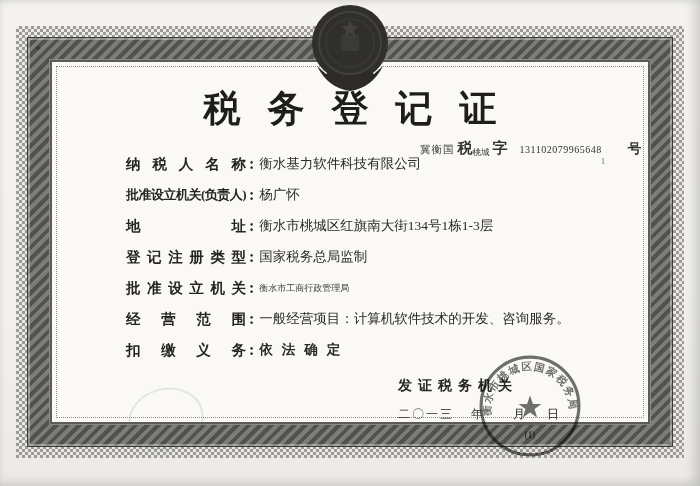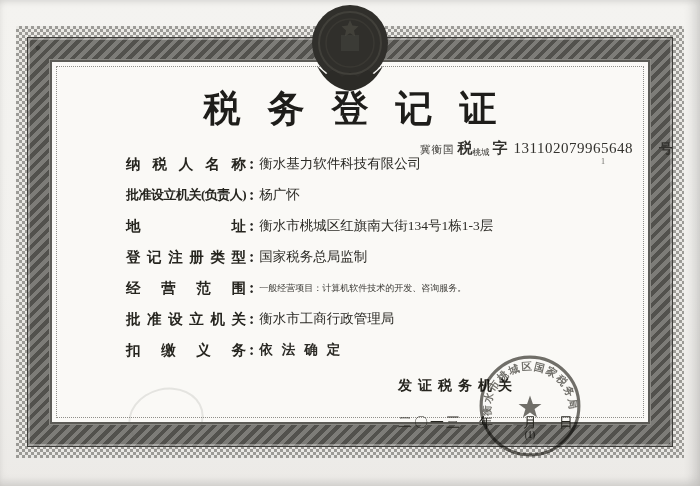--- a/index.html
+++ b/index.html
@@ -50,41 +50,41 @@
     text-align:center;
     font-size:37px;font-weight:700;
     letter-spacing:27px;text-indent:27px;
     color:#1e1d1a;
   }
   
   .serial{position:absolute;left:420px;top:139px;white-space:nowrap;color:#33322e;}
   .serial .pfx{font-size:10.5px;letter-spacing:1px;text-align:center;}
   .serial .big{font-size:15px;font-weight:700;margin-left:3px;}
   .serial .sub{font-size:8.5px;vertical-align:-2px;}
-  .serial .num{font-size:15px;margin-left:6px;letter-spacing:.5px;font-family:"Liberation Serif",serif;}
+  .serial .num{font-size:10px;margin-left:12px;letter-spacing:.5px;font-family:"Liberation Serif",serif;}
   .serial .sfx{font-size:13.5px;margin-left:26px;font-weight:600;}
   .serial-tick{position:absolute;left:601px;top:157px;font-size:8px;color:#6b6a66;}
   
   .fields{position:absolute;left:94px;top:154px;width:470px;}
   .row{margin-bottom:16px;white-space:nowrap;height:15px;margin-left:32px;}
   .flabel{
     display:inline-block;width:120px;
     font-size:14.5px;font-weight:700;color:#26251f;
     text-align:justify;text-align-last:justify;
     vertical-align:middle;
   }
   .fcolon{font-weight:700;margin:0 5px 0 3px;vertical-align:middle;}
   .fvalue{font-size:13.5px;vertical-align:middle;color:#2b2a25;}
   .row:nth-child(2) .flabel{font-size:13px;letter-spacing:-.5px;}
   .row:nth-child(5) .fvalue{font-size:9px;color:#3a3934;}
   .row:nth-child(7) .fvalue{letter-spacing:9px;font-weight:600;}
   
   .issue{position:absolute;left:398px;top:377px;width:230px;color:#26251f;}
   .issue .line1{font-size:14px;font-weight:600;letter-spacing:6px;}
-  .issue .line2{font-size:14px;margin-top:19px;white-space:nowrap;}
+  .issue .line2{font-size:12px;margin-top:11px;white-space:nowrap;}
   .issue .yr{letter-spacing:2px;}
   .issue .u1{margin-left:17px;} .issue .u2{margin-left:30px;} .issue .u3{margin-left:22px;}
   
   .seal{
     position:absolute;left:478px;top:354px;width:104px;height:104px;
     color:#5e5d58;opacity:.88;mix-blend-mode:multiply;
   }
   
   .ghost-stamp{
     position:absolute;left:128px;top:388px;width:72px;height:58px;
@@ -135,24 +135,24 @@
     <div class="row">
       <span class="flabel">批准设立机关(负责人)</span><span class="fcolon">:</span><span class="fvalue">杨广怀</span>
     </div>
     <div class="row">
       <span class="flabel">地址</span><span class="fcolon">:</span><span class="fvalue">衡水市桃城区红旗南大街134号1栋1-3层</span>
     </div>
     <div class="row">
       <span class="flabel">登记注册类型</span><span class="fcolon">:</span><span class="fvalue">国家税务总局监制</span>
     </div>
     <div class="row">
-      <span class="flabel">经营范围</span><span class="fcolon">:</span><span class="fvalue">一般经营项目：计算机软件技术的开发、咨询服务。</span>
+      <span class="flabel">批准设立机关</span><span class="fcolon">:</span><span class="fvalue">衡水市工商行政管理局</span>
     </div>
     <div class="row">
-      <span class="flabel">批准设立机关</span><span class="fcolon">:</span><span class="fvalue">衡水市工商行政管理局</span>
+      <span class="flabel">经营范围</span><span class="fcolon">:</span><span class="fvalue">一般经营项目：计算机软件技术的开发、咨询服务。</span>
     </div>
     <div class="row">
       <span class="flabel">扣缴义务</span><span class="fcolon">:</span><span class="fvalue">依法确定</span>
     </div>
   </div>
 
   <div class="issue">
     <div class="line1">发证税务机关</div>
     <div class="line2">
       <span class="yr">二〇一三</span><span class="u1">年</span><span class="u2">月</span><span class="u3">日</span>

